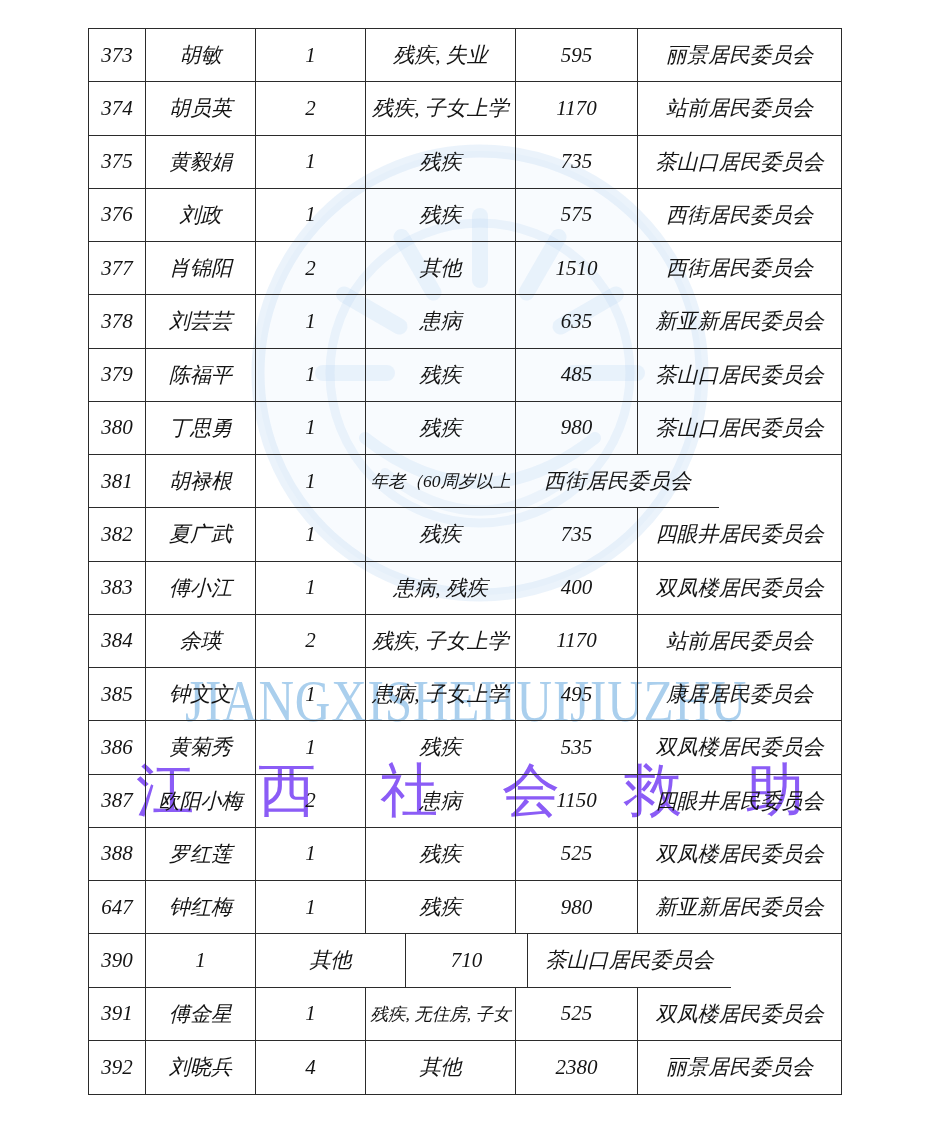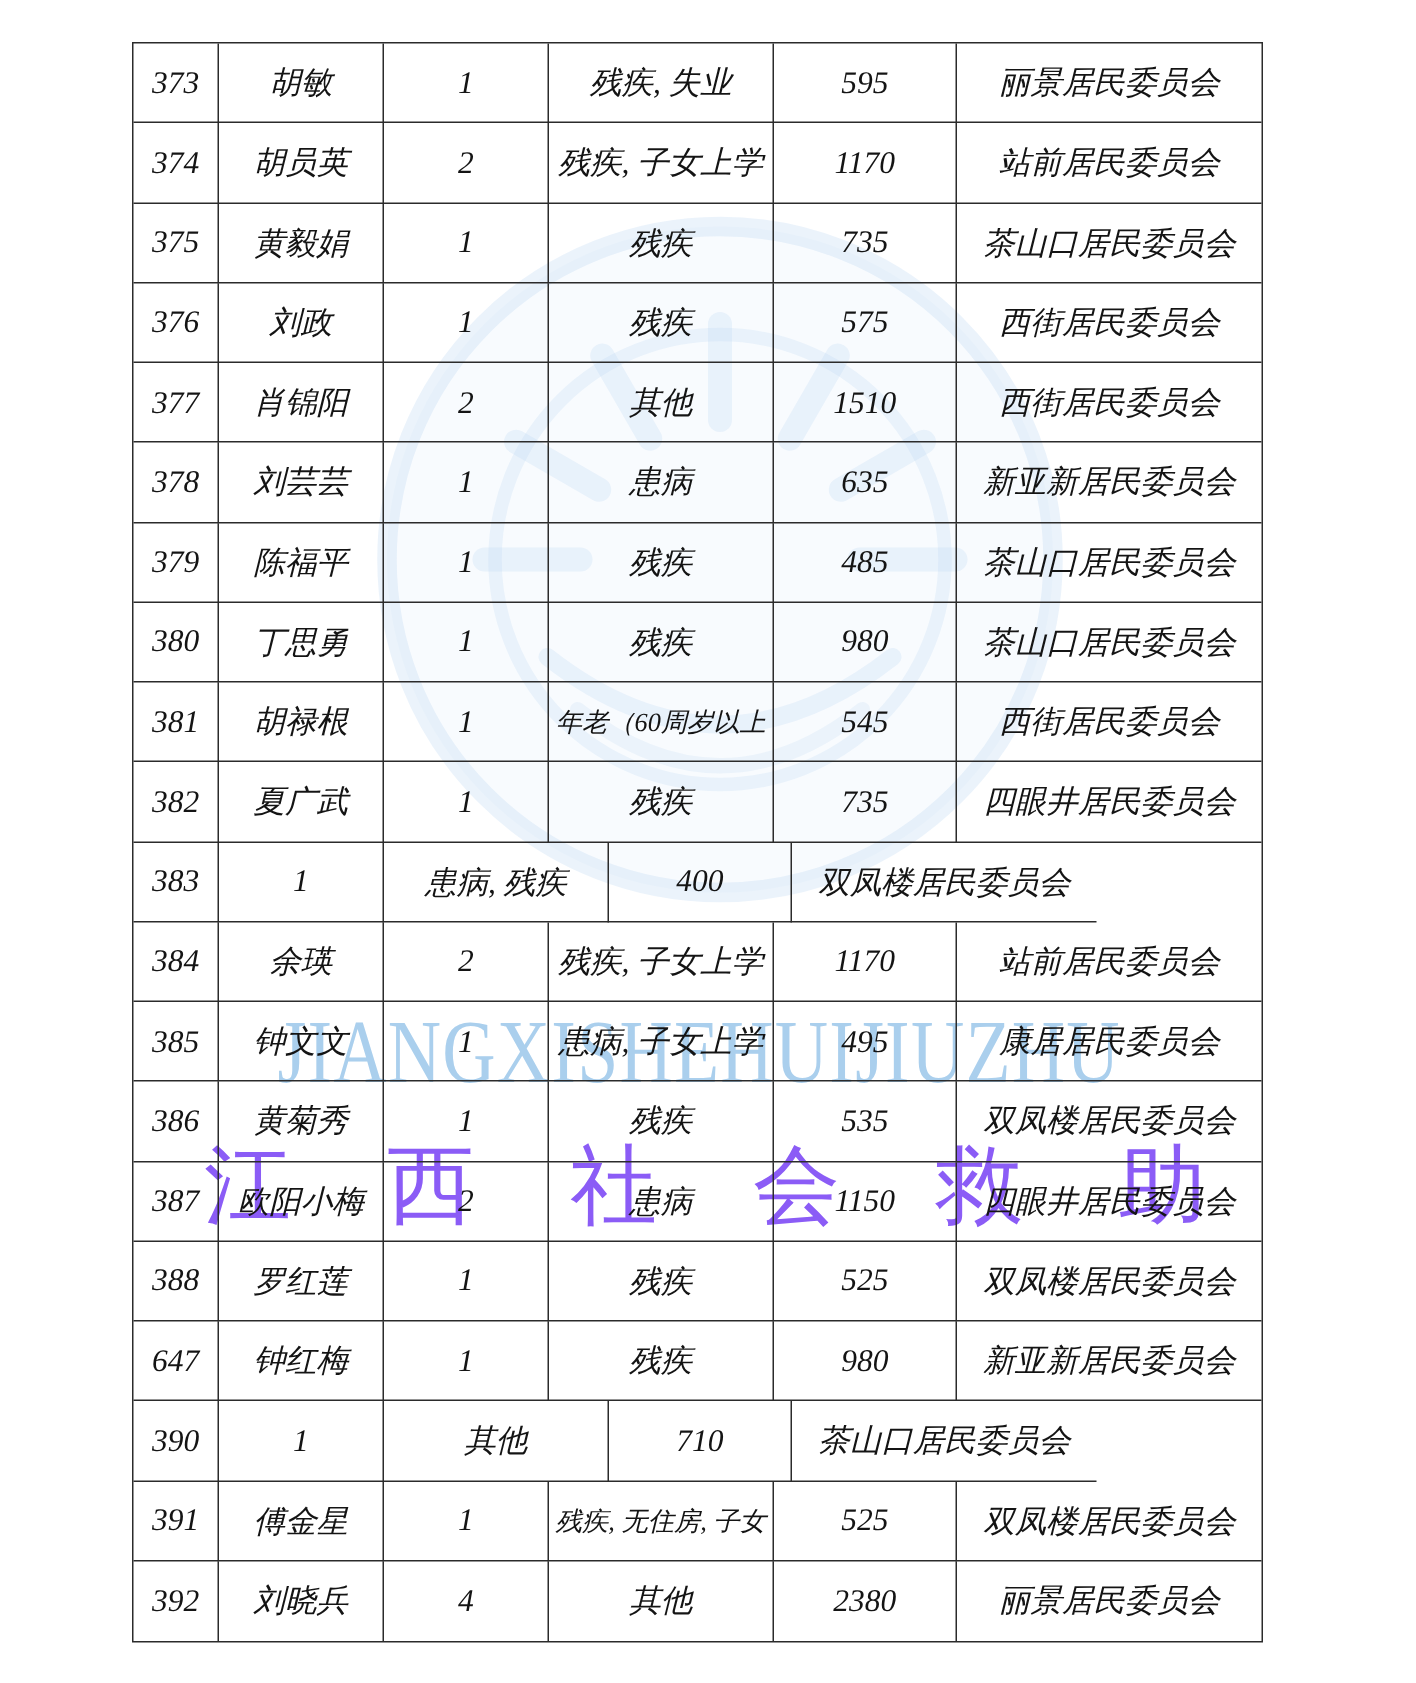--- a/index.html
+++ b/index.html
@@ -152,33 +152,33 @@
       <div class="cell col-2">1</div>
       <div class="cell col-3">残疾</div>
       <div class="cell col-4">980</div>
       <div class="cell col-5">茶山口居民委员会</div>
     </div>
       <div class="row">
       <div class="cell col-0">381</div>
       <div class="cell col-1">胡禄根</div>
       <div class="cell col-2">1</div>
       <div class="cell col-3 tight">年老（60周岁以上</div>
-      <div class="cell col-4">545</div>
       <div class="cell col-5">西街居民委员会</div>
     </div>
       <div class="row">
       <div class="cell col-0">382</div>
       <div class="cell col-1">夏广武</div>
       <div class="cell col-2">1</div>
       <div class="cell col-3">残疾</div>
       <div class="cell col-4">735</div>
       <div class="cell col-5">四眼井居民委员会</div>
     </div>
       <div class="row">
       <div class="cell col-0">383</div>
+      <div class="cell col-1">傅小江</div>
       <div class="cell col-2">1</div>
       <div class="cell col-3">患病, 残疾</div>
       <div class="cell col-4">400</div>
       <div class="cell col-5">双凤楼居民委员会</div>
     </div>
       <div class="row">
       <div class="cell col-0">384</div>
       <div class="cell col-1">余瑛</div>
       <div class="cell col-2">2</div>
       <div class="cell col-3">残疾, 子女上学</div>

